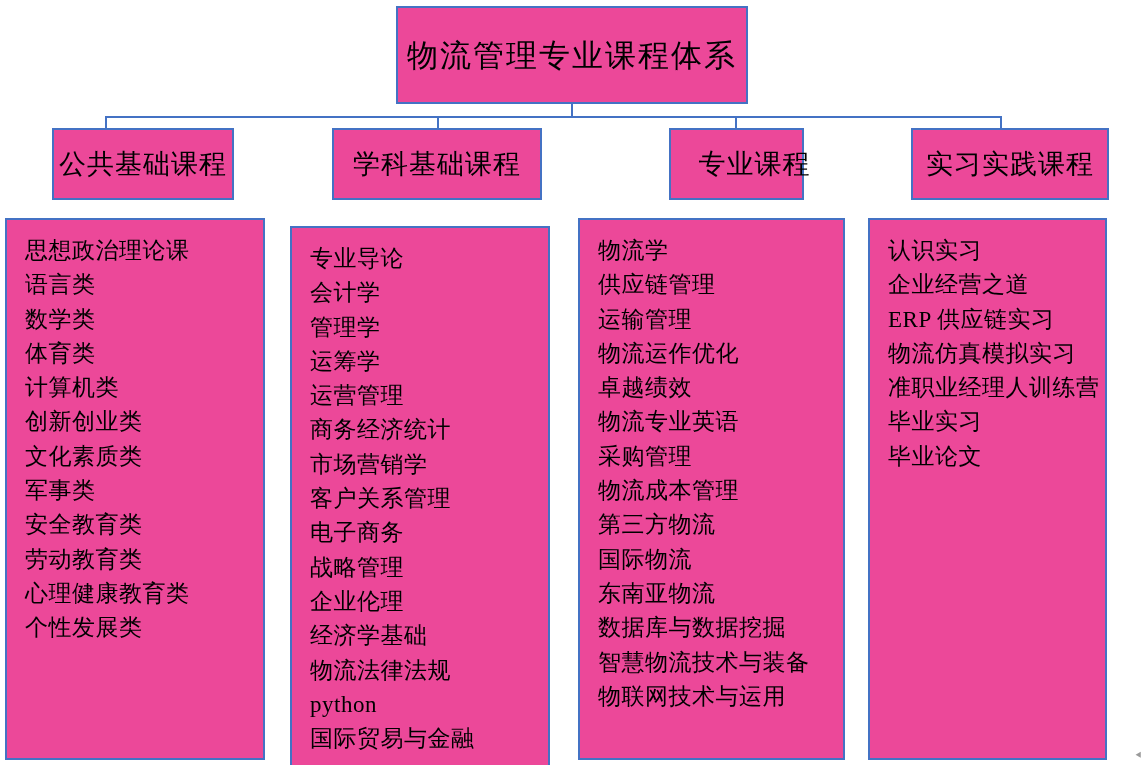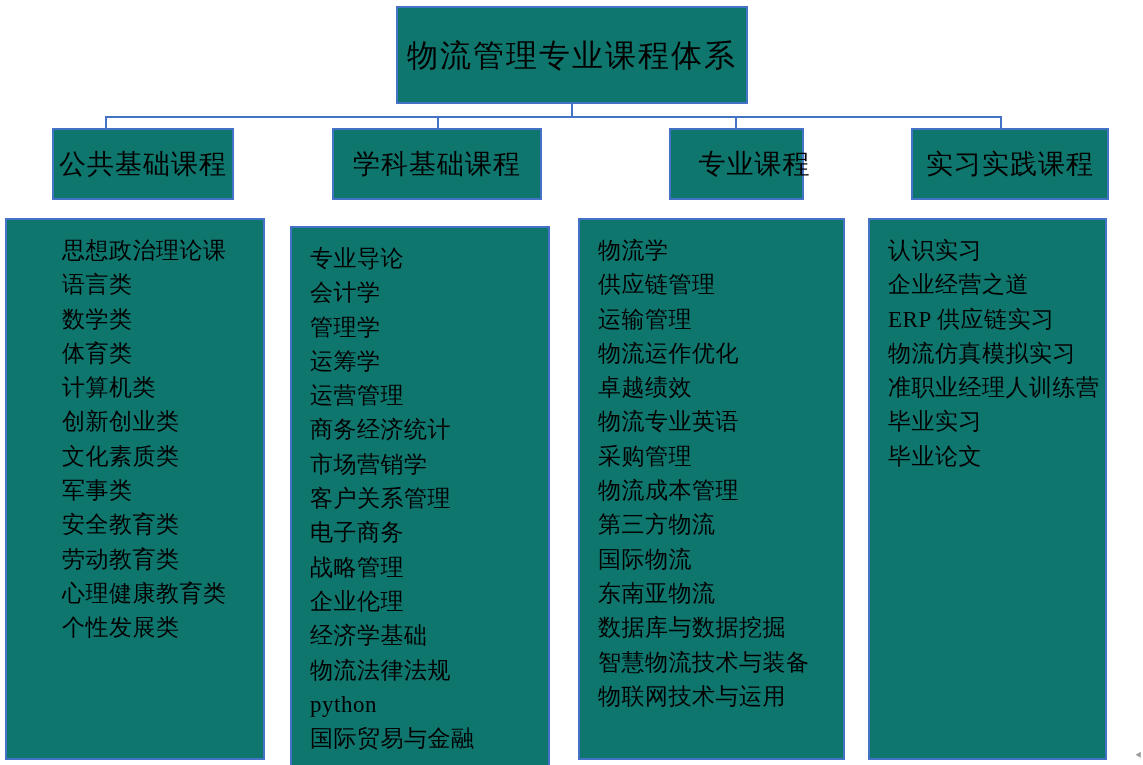--- a/index.html
+++ b/index.html
@@ -18,21 +18,21 @@
     height: 765px;
     background: #ffffff;
     overflow: hidden;
   }
 
   
   .box {
     position: absolute;
     box-sizing: border-box;
     border: 2px solid #4472C4;
-    background: #0f766e;
+    background: #ec4899;
   }
   .title-box {
     display: flex;
     align-items: center;
     justify-content: center;
   }
   .title-box .label {
     font-size: 31px;
     letter-spacing: 2px;
     white-space: nowrap;
@@ -111,21 +111,21 @@
   </div>
 
   <div class="box cat-box" style="left:669px; top:128px; width:135px; height:72px;padding-left:36px;">
     <span class="label">专业课程</span>
   </div>
 
   <div class="box cat-box" style="left:911px; top:128px; width:198px; height:72px;">
     <span class="label">实习实践课程</span>
   </div>
 
-  <div class="box list-box" style="left:5px; top:218px; width:260px; height:542px;padding-left:37px;">
+  <div class="box list-box" style="left:5px; top:218px; width:260px; height:542px;">
     <ul class="course-list">
         <li>思想政治理论课</li>
         <li>语言类</li>
         <li>数学类</li>
         <li>体育类</li>
         <li>计算机类</li>
         <li>创新创业类</li>
         <li>文化素质类</li>
         <li>军事类</li>
         <li>安全教育类</li>

